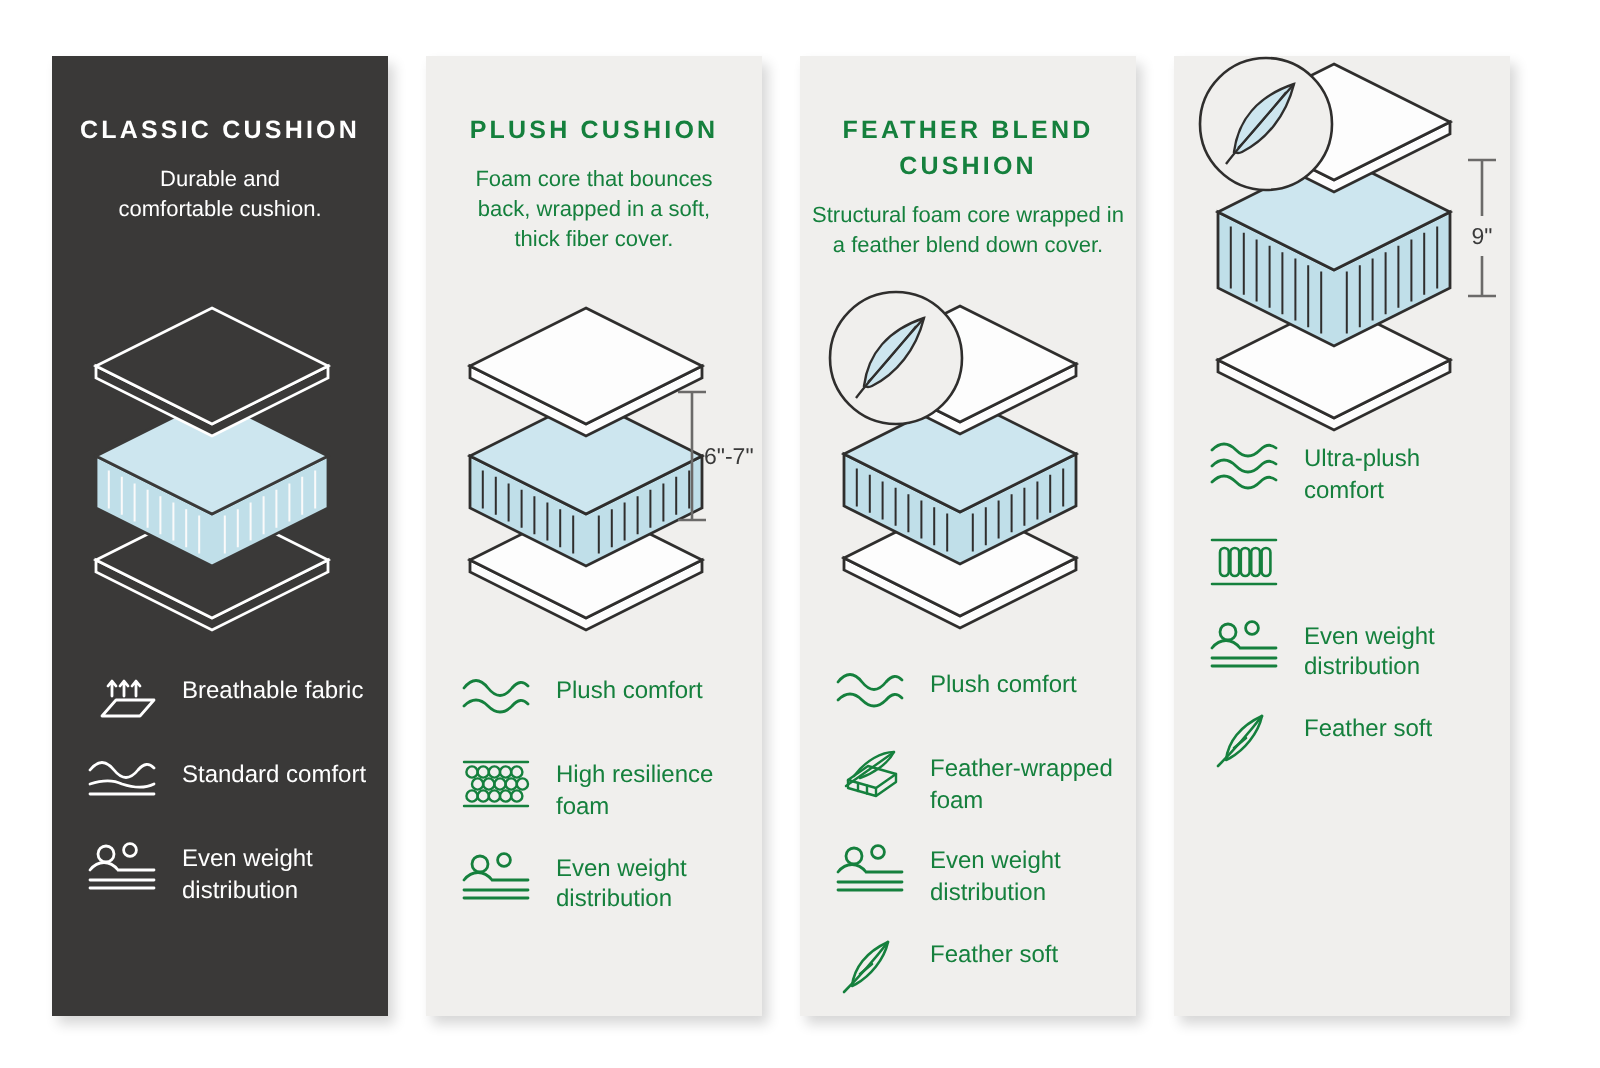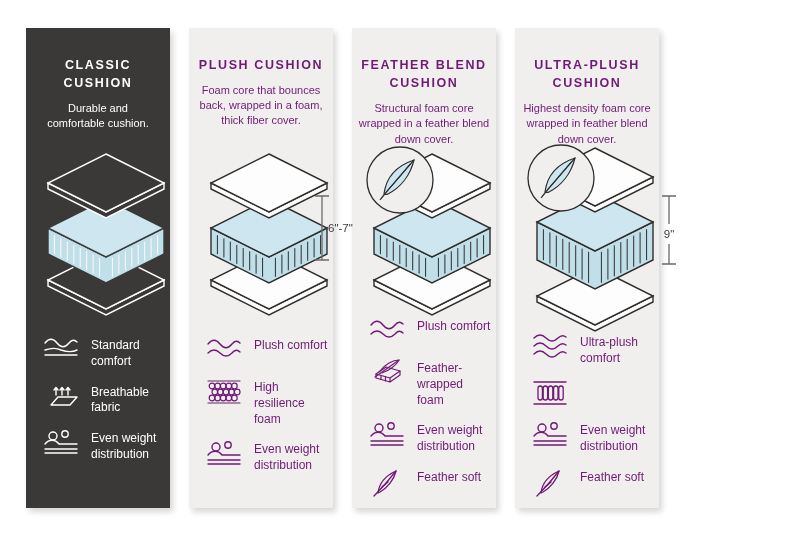--- a/index.html
+++ b/index.html
@@ -1,22 +1,22 @@
 <!DOCTYPE html>
 <html><head>
 <meta charset="utf-8">
 <style>
   html,body{margin:0;padding:0;background:#ffffff;}
   body{width:800px;height:534px;font-family:"Liberation Sans","DejaVu Sans",sans-serif;}
   .stage{position:relative;width:800px;height:534px;background:#ffffff;overflow:hidden;}
   .cards{position:absolute;left:26px;top:28px;display:flex;gap:19px;}
-  .card{width:144px;height:480px;box-sizing:border-box;display:flex;flex-direction:column;
+  .card{width:168px;height:480px;box-sizing:border-box;display:flex;flex-direction:column;
         box-shadow:3px 4px 6px rgba(0,0,0,0.16);}
   .card.dark{background:#3a3938;color:#ffffff;}
-  .card.light{background:#f0efed;color:#701a75;}
+  .card.light{background:#f0efed;color:#15803d;}
   .card-head{margin-top:28px;height:88px;text-align:center;padding:0 6px;}
   .card-title{font-size:12.5px;font-weight:bold;letter-spacing:1.6px;line-height:1.45;margin:0 0 9px 0;}
   .card-desc{font-size:11px;line-height:1.38;margin:0 auto;}
   .desc-w120{max-width:120px;}
   .desc-w140{max-width:140px;}
   .desc-w164{max-width:164px;}
   .desc-w150{max-width:150px;}
   .illu{position:relative;height:182px;}
   .illu svg{position:absolute;left:0;top:0;}
   .features{list-style:none;margin:8px 0 0 0;padding:0 4px 0 17px;}
@@ -49,56 +49,56 @@
           </g>
           <g stroke="#ffffff" stroke-width="1.4" fill="#3a3938">
             <path d="M22,39 L80,68 L138,39 L138,45 L80,74 L22,45 Z"></path>
             <path d="M80,10 L138,39 L80,68 L22,39 Z"></path>
           </g>
         </svg>
       </div>
       <ul class="features">
         <li class="feature">
           <span class="ficon">
+            <svg width="36" height="30" viewBox="0 0 36 30" fill="none" stroke="currentColor" stroke-width="1.4" stroke-linecap="round" stroke-linejoin="round">
+              <path d="M8,23 L15,15 H34 L27,23 Z"></path>
+              <path d="M13,13 V6 M11,8 L13,5.5 L15,8 M19,13 V6 M17,8 L19,5.5 L21,8 M25,13 V6 M23,8 L25,5.5 L27,8"></path>
+            </svg>
+          </span>
+          <span class="flabel">Breathable fabric</span>
+        </li>
+        <li class="feature">
+          <span class="ficon">
             <svg width="36" height="30" viewBox="0 0 36 30" fill="none" stroke="currentColor" stroke-width="1.4" stroke-linecap="round">
               <path d="M2,8 C6,3 10,3 14,8 C18,13 22,13 26,8 C29,4.5 31.5,4.5 34,7"></path>
               <path d="M2,15 C8,13 14,13 18,15 C24,17 30,17 34,15"></path>
               <path d="M2,20 H34"></path>
             </svg>
           </span>
           <span class="flabel">Standard comfort</span>
-        </li>
-        <li class="feature">
-          <span class="ficon">
-            <svg width="36" height="30" viewBox="0 0 36 30" fill="none" stroke="currentColor" stroke-width="1.4" stroke-linecap="round" stroke-linejoin="round">
-              <path d="M8,23 L15,15 H34 L27,23 Z"></path>
-              <path d="M13,13 V6 M11,8 L13,5.5 L15,8 M19,13 V6 M17,8 L19,5.5 L21,8 M25,13 V6 M23,8 L25,5.5 L27,8"></path>
-            </svg>
-          </span>
-          <span class="flabel">Breathable fabric</span>
         </li>
         <li class="feature">
           <span class="ficon">
             <svg width="36" height="30" viewBox="0 0 36 30" fill="none" stroke="currentColor" stroke-width="1.4" stroke-linecap="round">
               <circle cx="10" cy="8" r="4"></circle>
                 <circle cx="22" cy="6" r="3.2"></circle>
               <path d="M2,16 C6,11 12,11 16,16 L34,16"></path>
               <path d="M2,21 H34"></path>
                 <path d="M2,25 H34"></path>
             </svg>
           </span>
           <span class="flabel">Even weight distribution</span>
         </li>
       </ul>
     </section>
 
     <section class="card light">
       <header class="card-head">
         <h2 class="card-title">PLUSH CUSHION</h2>
-        <p class="card-desc desc-w140">Foam core that bounces back, wrapped in a foam, thick fiber cover.</p>
+        <p class="card-desc desc-w140">Foam core that bounces back, wrapped in a soft, thick fiber cover.</p>
       </header>
       <div class="illu">
         <svg width="172" height="178" viewBox="0 0 172 178" fill="none">
           <g stroke="#2f2e2d" stroke-width="1.4" fill="#fdfdfd">
             <path d="M22,136 L80,165 L138,136 L138,142 L80,171 L22,142 Z"></path>
             <path d="M80,107 L138,136 L80,165 L22,136 Z"></path>
           </g>
           <g stroke="#2f2e2d" stroke-width="1.4">
             <path d="M22,84 L80,113 L138,84 L138,110 L80,139 L22,110 Z" fill="#c0dfe9"></path>
             <path d="M80,55 L138,84 L80,113 L22,84 Z" fill="#cde6ef"></path>
@@ -231,24 +231,20 @@
               <path d="M5,29 C10,24 20,13 27,4"></path>
               <path d="M13,20 L19,15"></path>
             </svg>
           </span>
           <span class="flabel">Feather soft</span>
         </li>
       </ul>
     </section>
 
     <section class="card light">
-      <header class="card-head">
-        <h2 class="card-title">ULTRA-PLUSH CUSHION</h2>
-        <p class="card-desc desc-w150">Highest density foam core wrapped in feather blend down cover.</p>
-      </header>
       <div class="illu">
         <svg width="172" height="192" viewBox="0 0 172 192" fill="none">
           <g stroke="#2f2e2d" stroke-width="1.4" fill="#fdfdfd">
             <path d="M22,152 L80,181 L138,152 L138,158 L80,187 L22,158 Z"></path>
             <path d="M80,123 L138,152 L80,181 L22,152 Z"></path>
           </g>
           <g stroke="#2f2e2d" stroke-width="1.4">
             <path d="M22,78 L80,107 L138,78 L138,116 L80,145 L22,116 Z" fill="#c0dfe9"></path>
             <path d="M80,49 L138,78 L80,107 L22,78 Z" fill="#cde6ef"></path>
             <path stroke="#2f2e2d" stroke-width="1" d="M28.4,85.2 v31 M34.9,88.4 v31 M41.3,91.7 v31 M47.8,94.9 v31 M54.2,98.1 v31 M60.7,101.3 v31 M67.1,104.6 v31 M73.6,107.8 v31 M131.6,85.2 v31 M125.1,88.4 v31 M118.7,91.7 v31 M112.2,94.9 v31 M105.8,98.1 v31 M99.3,101.3 v31 M92.9,104.6 v31 M86.4,107.8 v31"></path>

